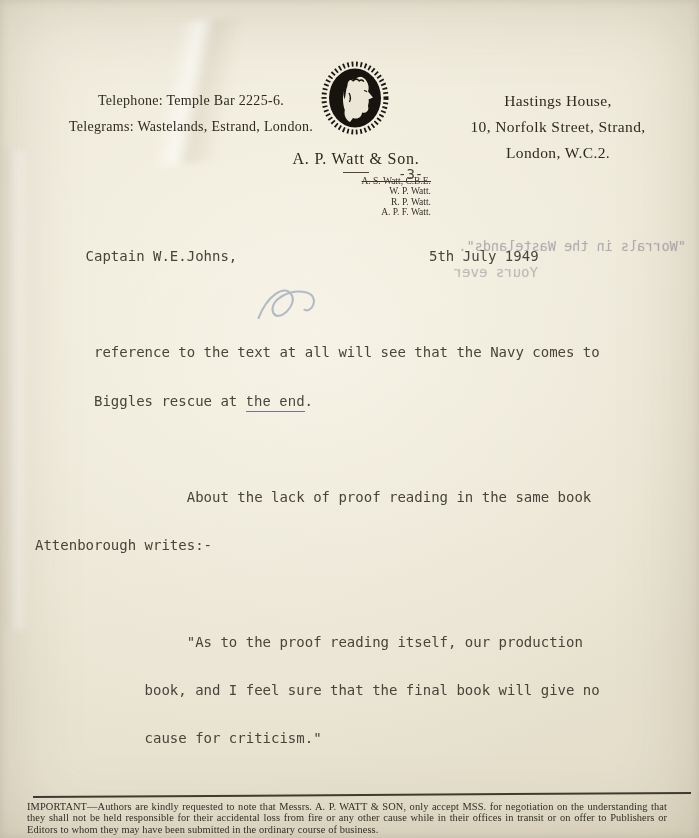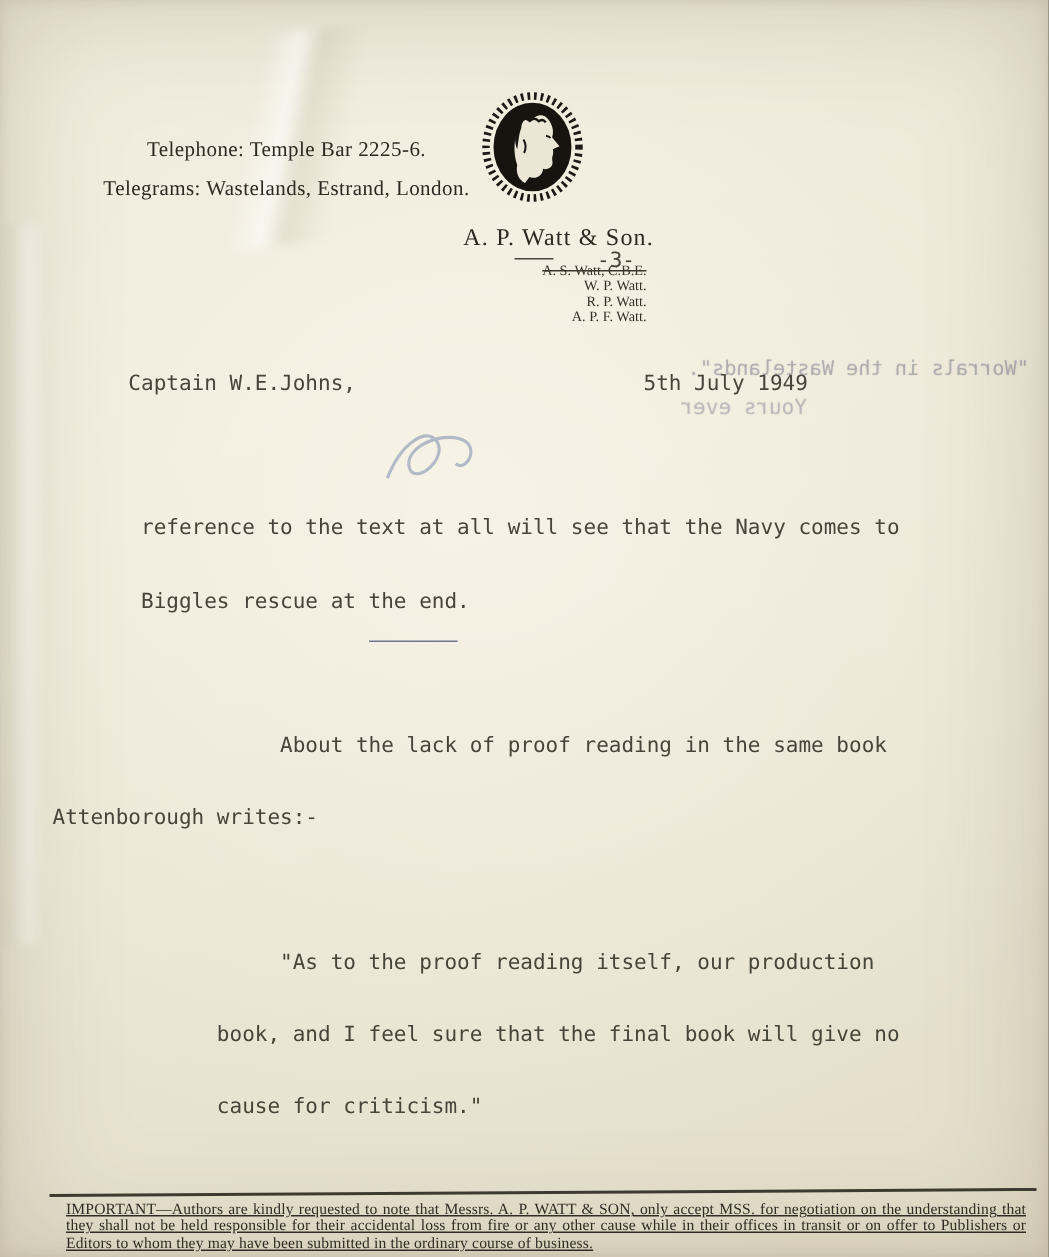--- a/index.html
+++ b/index.html
@@ -16,51 +16,51 @@
     transform:rotate(-7deg);filter:blur(3px);}
   .crease2{position:absolute;left:4px;top:150px;width:26px;height:480px;pointer-events:none;
     background:linear-gradient(90deg, rgba(150,138,108,.12), rgba(255,255,255,.3) 55%, rgba(0,0,0,0));filter:blur(3px);}
 
   
   .printed{color:#2e2a21;}
   .contact-block{position:absolute;left:55px;top:88px;width:272px;text-align:center;
     font-size:14px;line-height:26px;letter-spacing:.3px;}
   .address-block{position:absolute;left:422px;top:88px;width:272px;text-align:center;
     font-size:15.5px;line-height:26px;letter-spacing:.4px;}
-  .firm-name{position:absolute;left:276px;top:150px;width:160px;text-align:right;
+  .firm-name{position:absolute;left:276px;top:150px;width:160px;text-align:center;
     font-size:16px;letter-spacing:.8px;}
   .firm-rule{position:absolute;left:343px;top:172px;width:26px;height:1px;background:#4a443a;}
   .partners{position:absolute;left:281px;top:176px;width:150px;text-align:right;
     font-size:9.5px;line-height:10.3px;color:#352f26;}
   .partner-struck{text-decoration:line-through;text-decoration-thickness:1.2px;color:#3c362c;}
   .logo{position:absolute;left:320px;top:60px;width:70px;height:76px;}
 
   
   .typed{position:absolute;left:35px;top:216px;width:660px;
     font-family:"DejaVu Sans Mono",monospace;font-size:14px;color:#474439;
     white-space:pre;}
   .tline{height:16.2px;position:relative;}
   .pagenum{position:absolute;left:398px;top:166px;
     font-family:"DejaVu Sans Mono",monospace;font-size:14px;color:#474439;}
   .date-span{position:absolute;left:394px;top:0;}
-  .u-seg{border-bottom:1.6px solid rgba(86,99,128,.85);padding-bottom:18px;}
+  .u-seg{border-bottom:1.6px solid rgba(86,99,128,.85);padding-bottom:1px;font-family:Liberation Mono, monospace;}
 
   
   .ghost{position:absolute;font-family:"DejaVu Sans Mono",monospace;
     transform:scaleX(-1);color:rgba(105,103,126,.34);text-shadow:0 0 1px rgba(105,103,126,.25);
     white-space:pre;pointer-events:none;}
   .ghost-1{left:424px;top:238px;width:262px;font-size:13.5px;}
   .ghost-2{left:418px;top:264px;width:120px;font-size:14px;color:rgba(105,103,126,.24);}
   .scribble{position:absolute;left:252px;top:278px;pointer-events:none;opacity:.55;}
 
   
   .footer-rule{position:absolute;left:33px;top:796px;width:658px;height:1.7px;background:#3f3a2f;
     transform:rotate(-.35deg);transform-origin:left center;}
-  .footer-text{position:absolute;left:44px;top:801px;width:640px;
-    font-size:10.4px;line-height:11.4px;color:#312d25;text-align:justify;letter-spacing:.1px;text-decoration:underline;}
+  .footer-text{position:absolute;left:27px;top:801px;width:640px;
+    font-size:10.4px;line-height:11.4px;color:#312d25;text-align:justify;letter-spacing:.1px;}
 </style>
 </head>
 <body>
 
 <div id="page">
   <div class="crease1"></div>
   <div class="crease2"></div>
 
   <div class="contact-block printed">
     <div>Telephone:  Temple Bar 2225-6.</div>
@@ -84,20 +84,25 @@
 
   <div class="partners">
     <div class="partner-struck">A. S. Watt, C.B.E.</div>
     <div>W. P. Watt.</div>
     <div>R. P. Watt.</div>
     <div>A. P. F. Watt.</div>
   </div>
 
   <div class="pagenum">-3-</div>
 
+  <div class="address-block printed">
+    <div>Hastings House,</div>
+    <div>10, Norfolk Street, Strand,</div>
+    <div>London, W.C.2.</div>
+  </div>
 
   <div class="ghost ghost-1">"Worrals in the Wastelands".</div>
   <div class="ghost ghost-2">Yours ever</div>
   <svg class="scribble" width="100" height="58" viewBox="0 0 100 58">
     <path d="M8 46 C14 22 30 8 38 18 C46 28 28 48 22 38 C16 26 36 12 52 14 C68 16 60 36 52 31" fill="none" stroke="#7d8cb0" stroke-width="2.1" transform="rotate(7 50 29)"></path>
   </svg>
 
   <div class="typed">
     <div class="tline"><span>      Captain W.E.Johns,</span><span class="date-span">5th July 1949</span></div>
     <div class="tline"></div>

